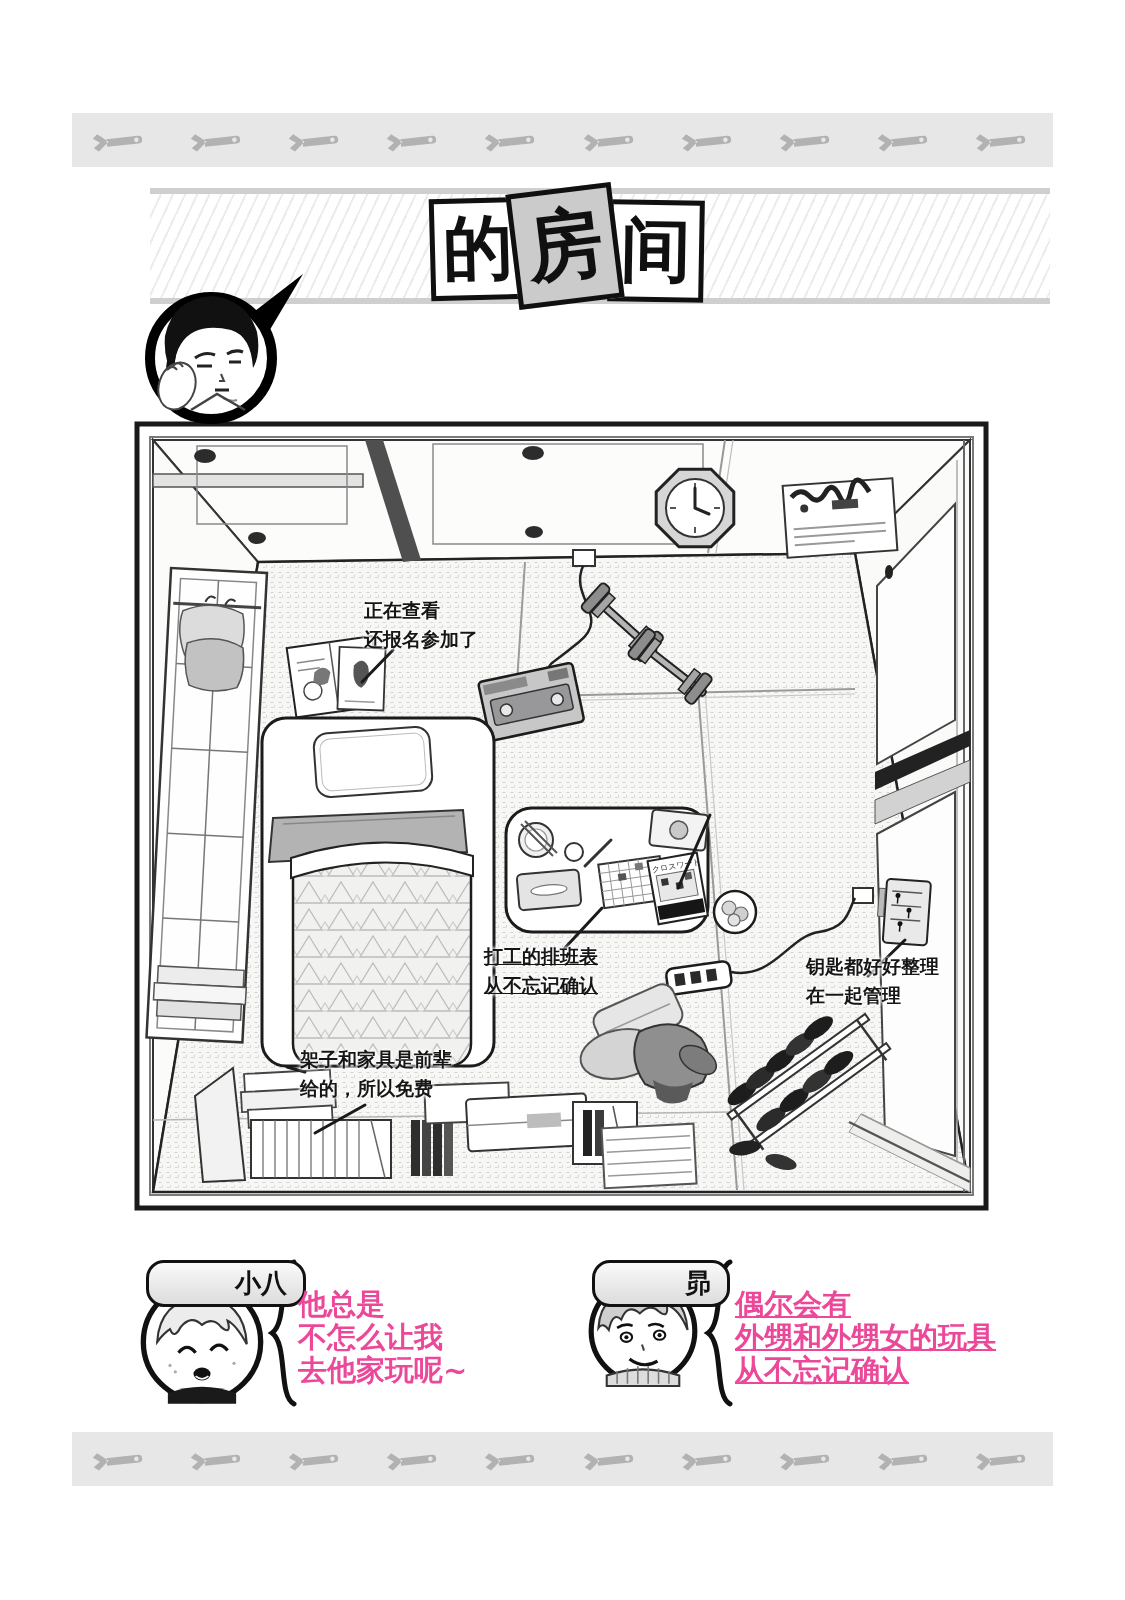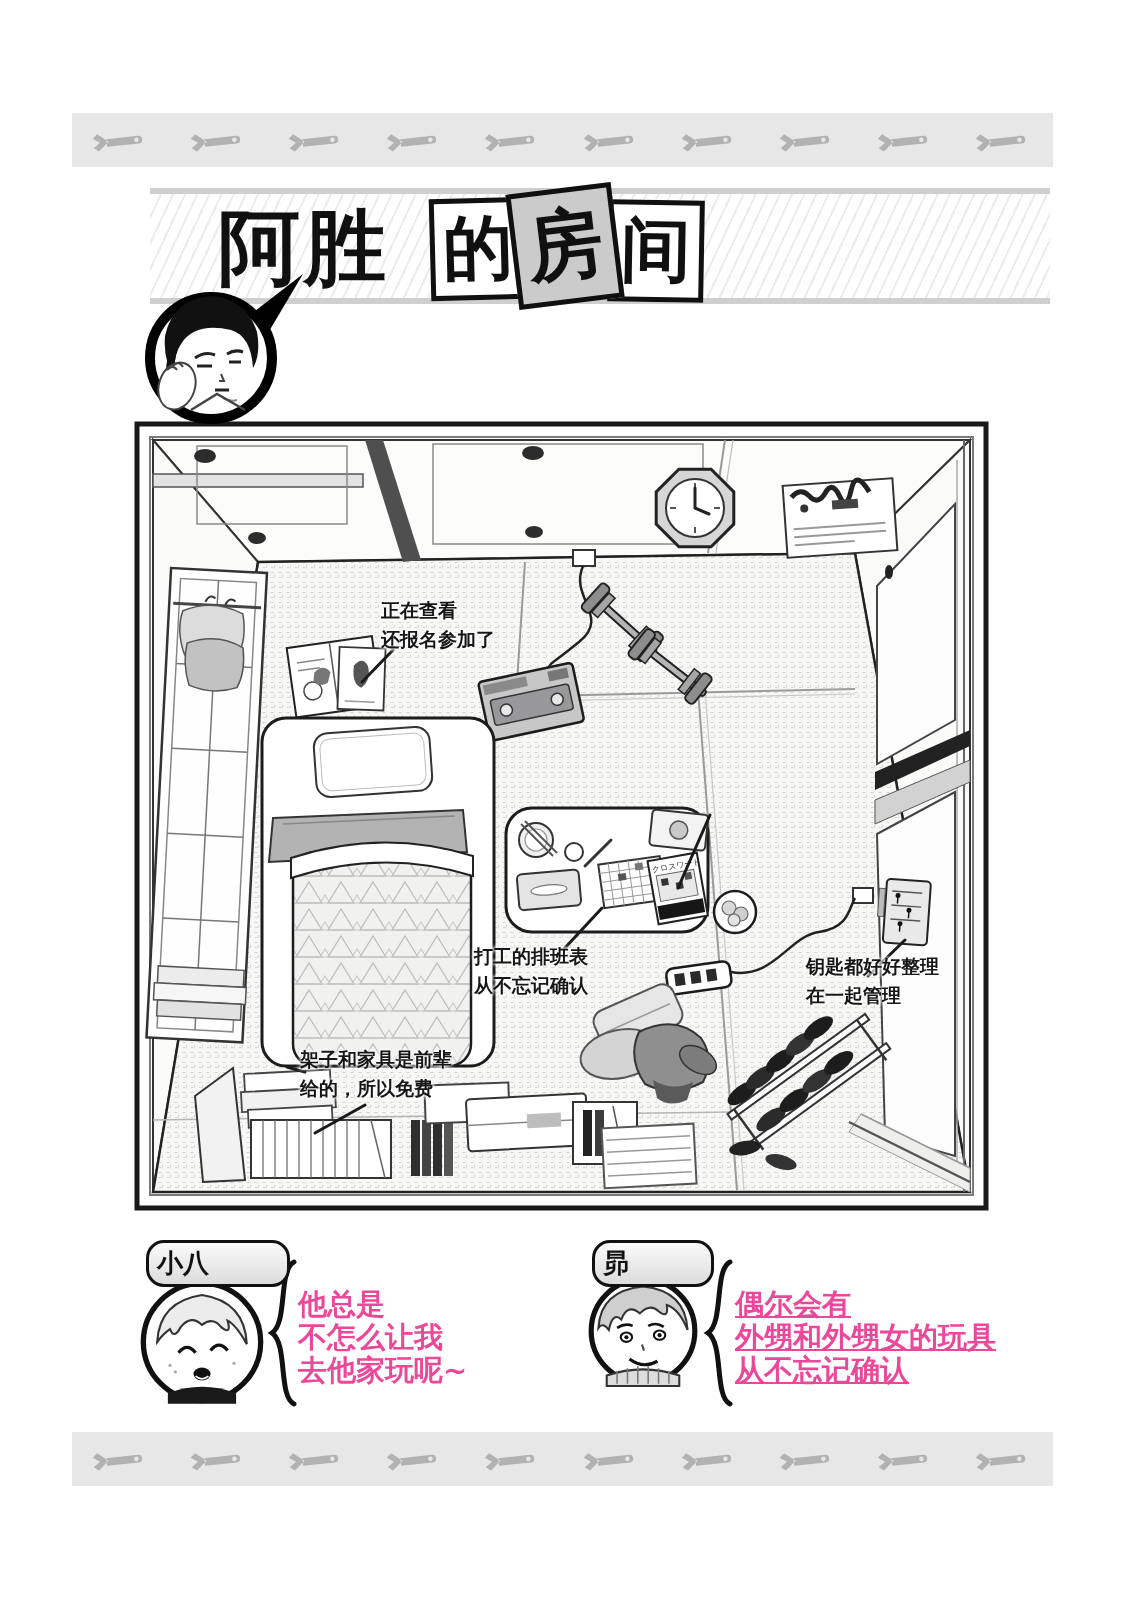--- a/index.html
+++ b/index.html
@@ -25,30 +25,30 @@
   .t2{left:280px;top:4px;width:86px;height:92px;transform:rotate(-1.5deg);}
   .t3{left:362px;top:-6px;width:96px;height:106px;background:#cbcbcb;transform:rotate(-7deg);z-index:3;font-size:76px;}
   .t4{left:458px;top:6px;width:86px;height:92px;transform:rotate(1deg);}
 
   .bubble{position:absolute;left:133px;top:270px;z-index:4;}
 
   .room{position:absolute;left:133px;top:420px;}
 
   .ann{position:absolute;font-size:19px;font-weight:700;line-height:29px;color:#161616;
        text-shadow:0 0 3px #fff,0 0 4px #fff,0 0 5px #fff;white-space:nowrap;z-index:5;}
-  .ann1{left:381px;top:596px;}
+  .ann1{left:364px;top:596px;}
   .ann2{left:712px;top:792px;}
-  .ann3{left:474px;top:942px;}
+  .ann3{left:484px;top:942px;text-decoration:underline;}
   .ann4{left:806px;top:952px;}
   .ann5{left:300px;top:1045px;}
 
   
   .nametag{position:absolute;z-index:5;border:3px solid #111;border-radius:18px;
       background:linear-gradient(180deg,#fafafa,#dcdcdc);
-      font-size:26px;font-weight:800;text-align:left;padding:3px 8px;color:#111;}
+      font-size:26px;font-weight:800;text-align:right;padding:3px 16px;color:#111;margin-top:20px;}
   .tag1{left:146px;top:1240px;width:122px;}
   .tag2{left:592px;top:1240px;width:100px;}
   .portrait{position:absolute;z-index:4;}
   .p1{left:138px;top:1278px;}
   .p2{left:586px;top:1274px;}
   .brace{position:absolute;z-index:4;}
   .b1{left:266px;top:1258px;}
   .b2{left:702px;top:1258px;}
   .speech{position:absolute;font-size:29px;font-weight:700;line-height:33px;color:#ec4899;white-space:nowrap;z-index:5;}
   .sp1{left:298px;top:1288px;}
@@ -95,21 +95,20 @@
       </svg>
       <svg class="wrench" viewBox="0 0 60 26">
         <use href="#wrench-shape"></use>
       </svg>
       <svg class="wrench" viewBox="0 0 60 26">
         <use href="#wrench-shape"></use>
       </svg>
     </div>
 
   <div class="title-band">
-    <span class="t-plain t1">阿胜</span>
     <span class="t-box t2">的</span>
     <span class="t-box t3">房</span>
     <span class="t-box t4">间</span>
   </div>
 
   <svg class="bubble" width="180" height="165" viewBox="0 0 180 165">
     <polygon points="118,44 170,4 132,68" fill="#000"></polygon>
     <circle cx="78" cy="88" r="61" fill="#fff" stroke="#000" stroke-width="10"></circle>
     <g>
       <path d="M32,66 Q40,28 80,26 Q114,30 124,62 Q128,84 120,98 Q118,66 98,60 Q62,52 48,74 Q40,86 42,106 Q30,92 32,66 Z" fill="#111"></path>

